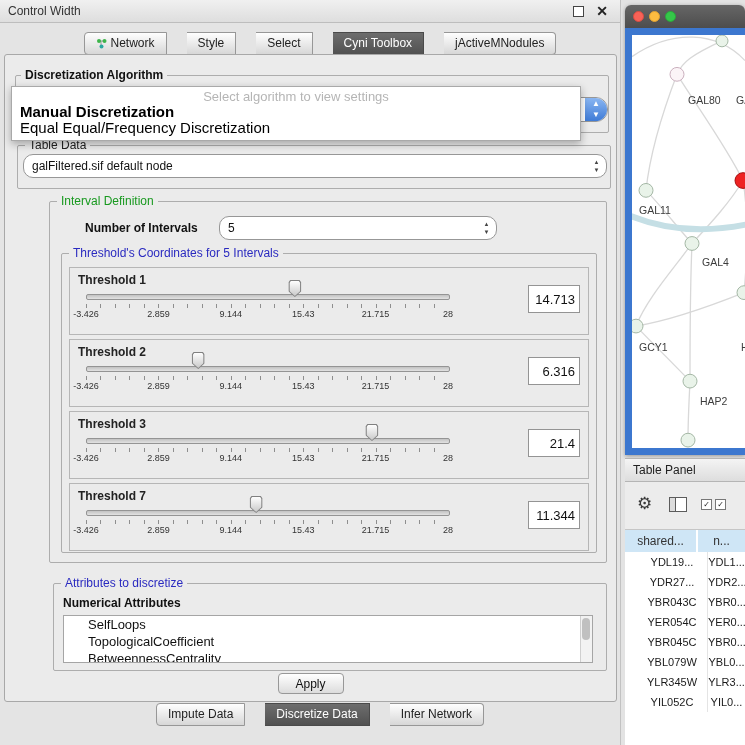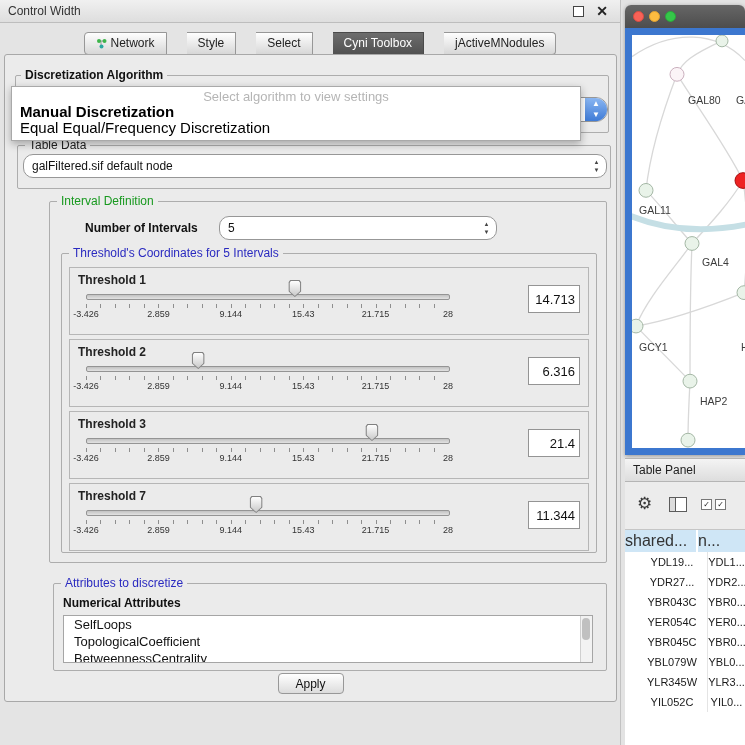--- a/index.html
+++ b/index.html
@@ -56,21 +56,21 @@
   .scale span:nth-child(1){left:0%;}
   .scale span:nth-child(2){left:20%;}
   .scale span:nth-child(3){left:40%;}
   .scale span:nth-child(4){left:60%;}
   .scale span:nth-child(5){left:80%;}
   .scale span:nth-child(6){left:100%;}
   .valbox{position:absolute;right:8px;top:17px;width:46px;height:26px;border:1px solid #949494;background:#fff;font-family:"Liberation Sans",sans-serif;font-size:13px;text-align:right;padding:0 4px 0 0;color:#111;}
 
   
   .attr-list{position:absolute;left:58px;top:560px;width:528px;height:46px;background:#fff;border:1px solid #a5a5a5;overflow:hidden;}
-  .attr-list .item{height:17px;line-height:17px;padding-left:10px;font-size:13px;color:#111;white-space:nowrap;}
+  .attr-list .item{height:17px;line-height:17px;padding-left:24px;font-size:13px;color:#111;white-space:nowrap;}
   .vscroll{position:absolute;right:0;top:0;width:11px;height:100%;background:#f2f2f2;border-left:1px solid #cfcfcf;}
   .vscroll .vthumb{position:absolute;left:1px;top:2px;width:8px;height:22px;background:#c0c0c0;border-radius:4px;}
 
   .apply-btn{position:absolute;left:calc(50% - 33px);top:618px;width:66px;height:21px;background:linear-gradient(#ffffff,#dcdcdc);border:1px solid #989898;border-radius:4px;font-family:"Liberation Sans",sans-serif;font-size:12px;color:#111;text-align:center;line-height:19px;}
 
   
   .right-panel{position:absolute;left:625px;top:0;width:120px;height:745px;background:#e3e3e3;}
   .net-window{position:absolute;left:0;top:5px;width:120px;height:450px;border-radius:6px 6px 0 0;overflow:hidden;box-shadow:0 1px 4px rgba(0,0,0,.35);}
   .net-titlebar{position:absolute;left:0;top:0;width:100%;height:23px;background:linear-gradient(#666,#4d4d4d);display:flex;align-items:center;padding-left:8px;gap:5px;box-sizing:border-box;}
   .light{width:11px;height:11px;border-radius:50%;}
@@ -86,21 +86,21 @@
   .tp-toolbar{position:absolute;left:0;top:482px;width:120px;height:48px;background:#ececec;border-bottom:1px solid #c6c6c6;box-sizing:border-box;}
   .gear{position:absolute;left:12px;top:12px;font-size:17px;color:#3a3a3a;line-height:20px;}
   .tbl-icon{position:absolute;left:44px;top:15px;width:16px;height:13px;border:1px solid #5c5c5c;background:#fff;}
   .tbl-icon::before{content:"";position:absolute;left:5px;top:0;width:1px;height:100%;background:#5c5c5c;}
   .tbl-icon::after{content:"";position:absolute;left:0;top:0;width:5px;height:100%;background:#dcdcdc;}
   .mini-check{position:absolute;top:17px;width:9px;height:9px;border:1px solid #777;background:#fff;font-size:8px;line-height:9px;text-align:center;color:#222;}
   .mc1{left:76px;} .mc2{left:90px;}
 
   .tp-table{position:absolute;left:0;top:530px;width:120px;bottom:0;background:#fff;}
   .tp-head{display:flex;height:22px;background:#fff;}
-  .tp-head .hc{background:#cfe6f6;border-right:2px solid #fff;color:#333;font-size:16px;line-height:22px;overflow:hidden;white-space:nowrap;}
+  .tp-head .hc{background:#cfe6f6;border-right:2px solid #fff;color:#333;font-size:12px;text-align:center;line-height:22px;overflow:hidden;white-space:nowrap;}
   .hc.c1{width:71px;} .hc.c2{flex:1;border-right:none;}
   .tp-row{display:flex;height:20px;padding-left:12px;}
   .tp-row .cell{font-size:11px;line-height:20px;text-align:center;color:#1a1a1a;overflow:hidden;white-space:nowrap;}
   .cell.c1{width:71px;border-right:1px solid #e4e4e4;box-sizing:border-box;}
   .cell.c2{flex:1;}
 </style>
 </head>
 <body>
 
 <div class="stage">
@@ -258,20 +258,31 @@
         <div class="item">TopologicalCoefficient</div>
         <div class="item">BetweennessCentrality</div>
         <div class="vscroll">
             <div class="vthumb"></div>
           </div>
       </div>
 
       <button class="apply-btn">Apply</button>
     </div>
 
+    <nav class="seg bottom-tabs">
+      <div class="tab">
+          <span>Impute Data</span>
+        </div>
+      <div class="tab active">
+          <span>Discretize Data</span>
+        </div>
+      <div class="tab">
+          <span>Infer Network</span>
+        </div>
+    </nav>
   </section>
 
   <section class="right-panel">
 
     <div class="net-window">
       <div class="net-titlebar">
         <span class="light red"></span>
         <span class="light yellow"></span>
         <span class="light green"></span>
       </div>

